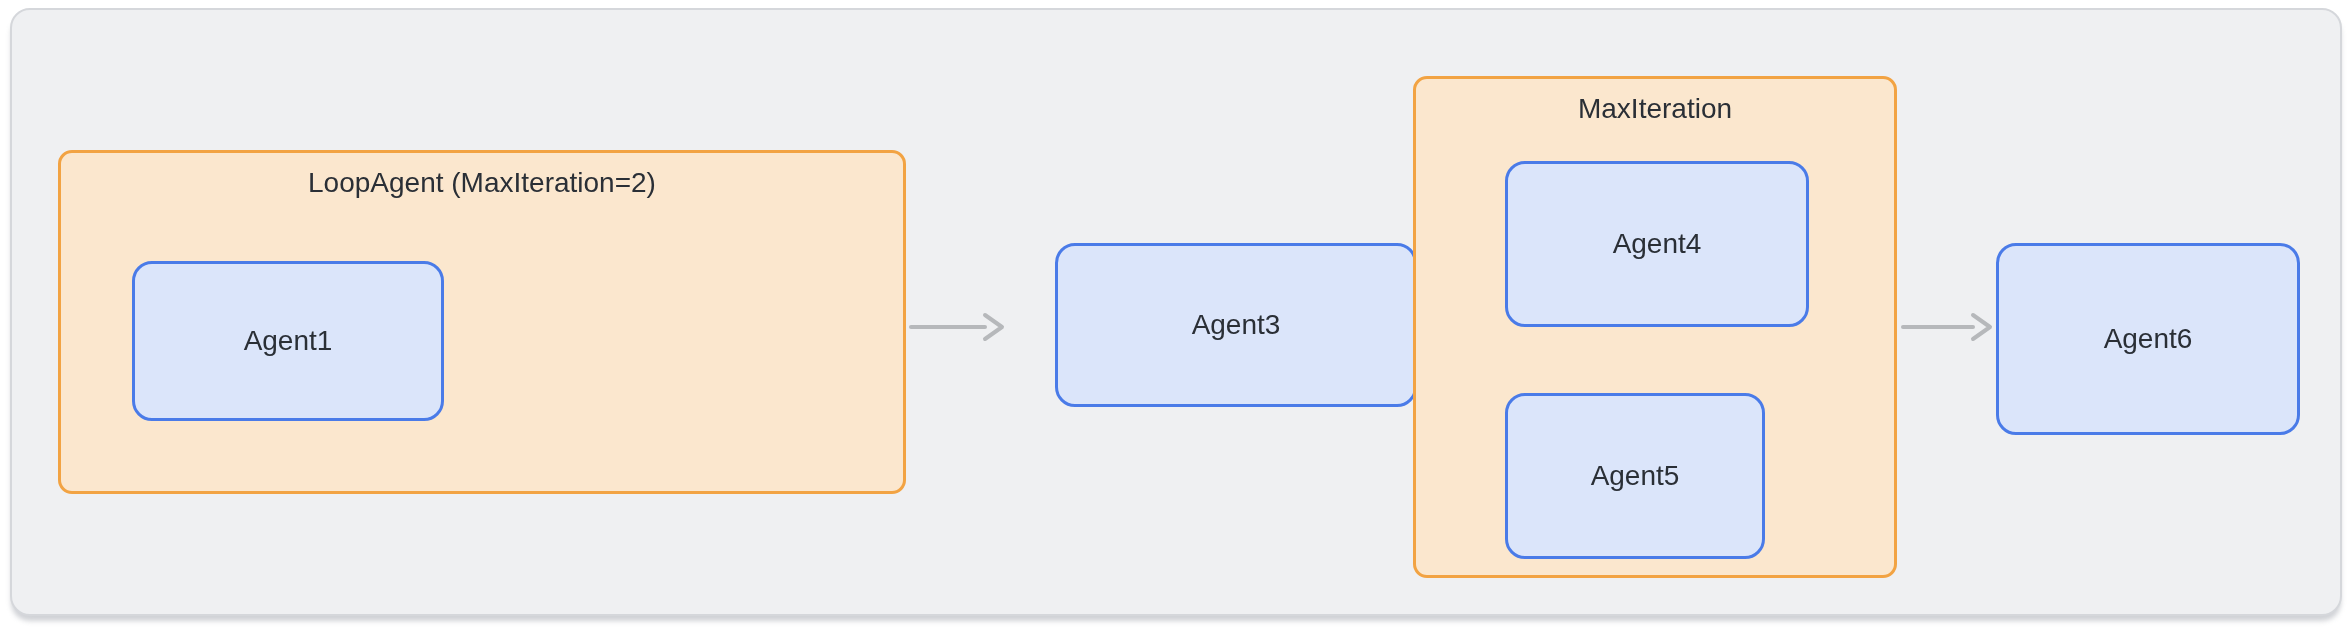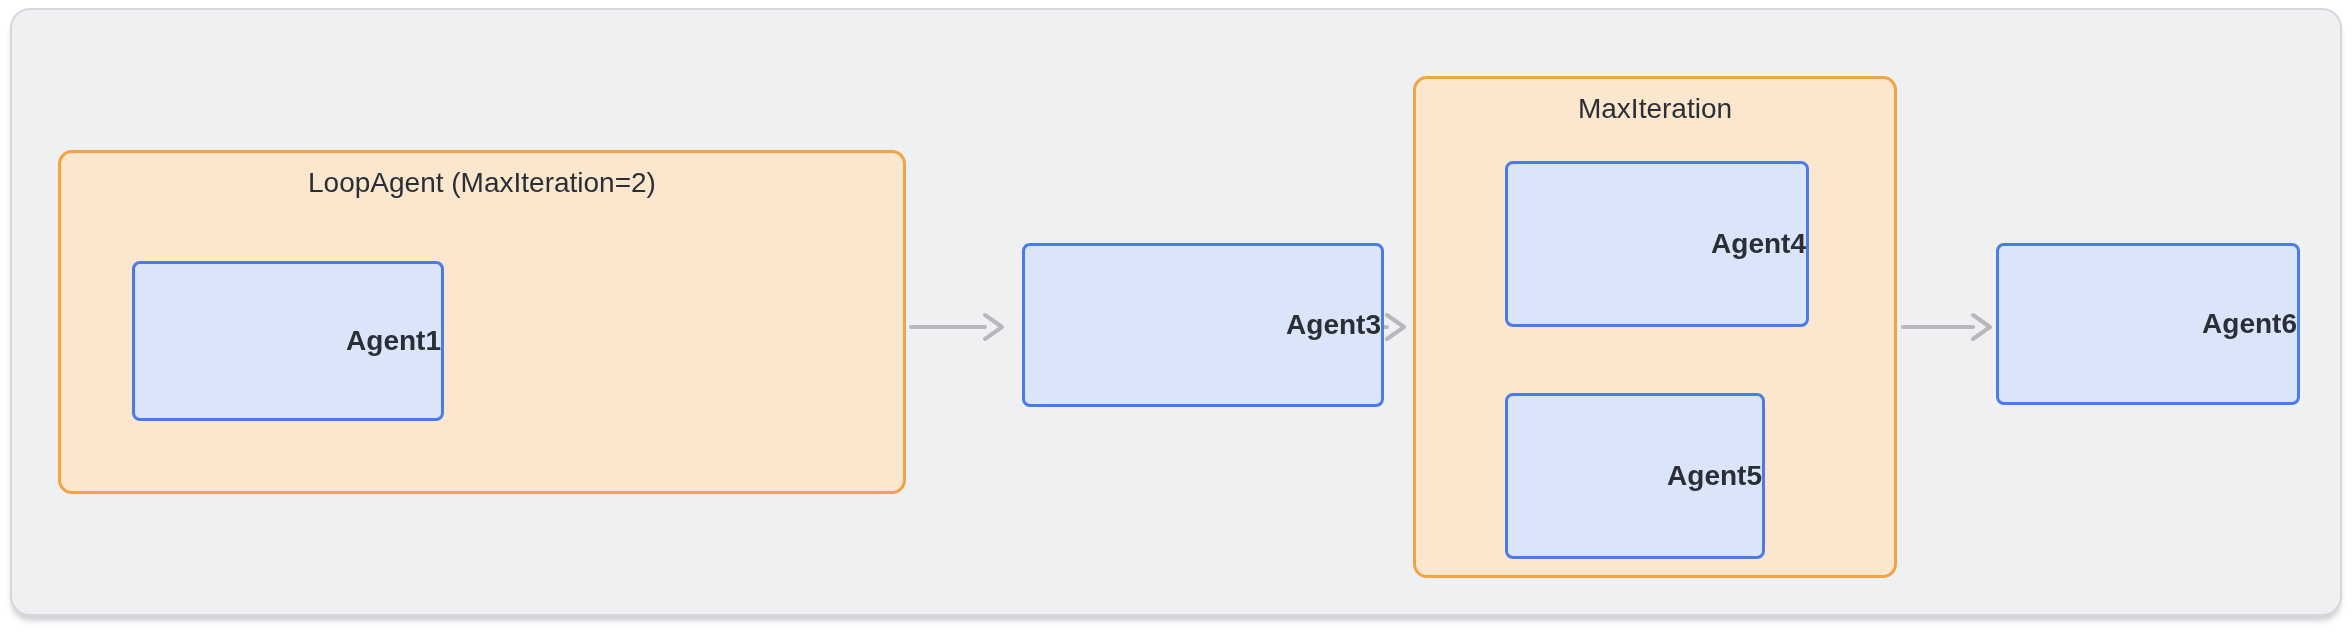--- a/index.html
+++ b/index.html
@@ -36,30 +36,30 @@
   .group-label {
     position:absolute; left:0; right:0; top:14px;
     text-align:center; font-size:28px; color:var(--text);
   }
   .loop-group { left:58px; top:150px; width:848px; height:344px; }
   .parallel-group { left:1413px; top:76px; width:484px; height:502px; }
   .agent {
     position:absolute;
     background:var(--agent-fill);
     border:3px solid var(--agent-border);
-    border-radius:8px;
-    display:flex; align-items:center; justify-content:flex-end;
-    font-size:28px; color:var(--text);font-weight:bold;
+    border-radius:20px;
+    display:flex; align-items:center; justify-content:center;
+    font-size:28px; color:var(--text);
   }
   .agent1 { left:71px;  top:108px; width:312px; height:160px; }
   .agent2 { left:476px; top:108px; width:311px; height:160px; }
-  .agent3 { left:1022px; top:243px; width:362px; height:164px; }
+  .agent3 { left:1055px; top:243px; width:362px; height:164px; }
   .agent4 { left:89px; top:82px;  width:304px; height:166px; }
   .agent5 { left:89px; top:314px; width:260px; height:166px; }
-  .agent6 { left:1996px; top:243px; width:304px; height:162px; }
+  .agent6 { left:1996px; top:243px; width:304px; height:192px; }
   svg.edges { position:absolute; left:0; top:0; width:2352px; height:632px; pointer-events:none; }
   svg.edges path {
     fill:none; stroke:var(--arrow); stroke-width:4;
     stroke-linecap:round; stroke-linejoin:round;
   }
 </style>
 </head>
 <body>
 
 <div class="stage">

